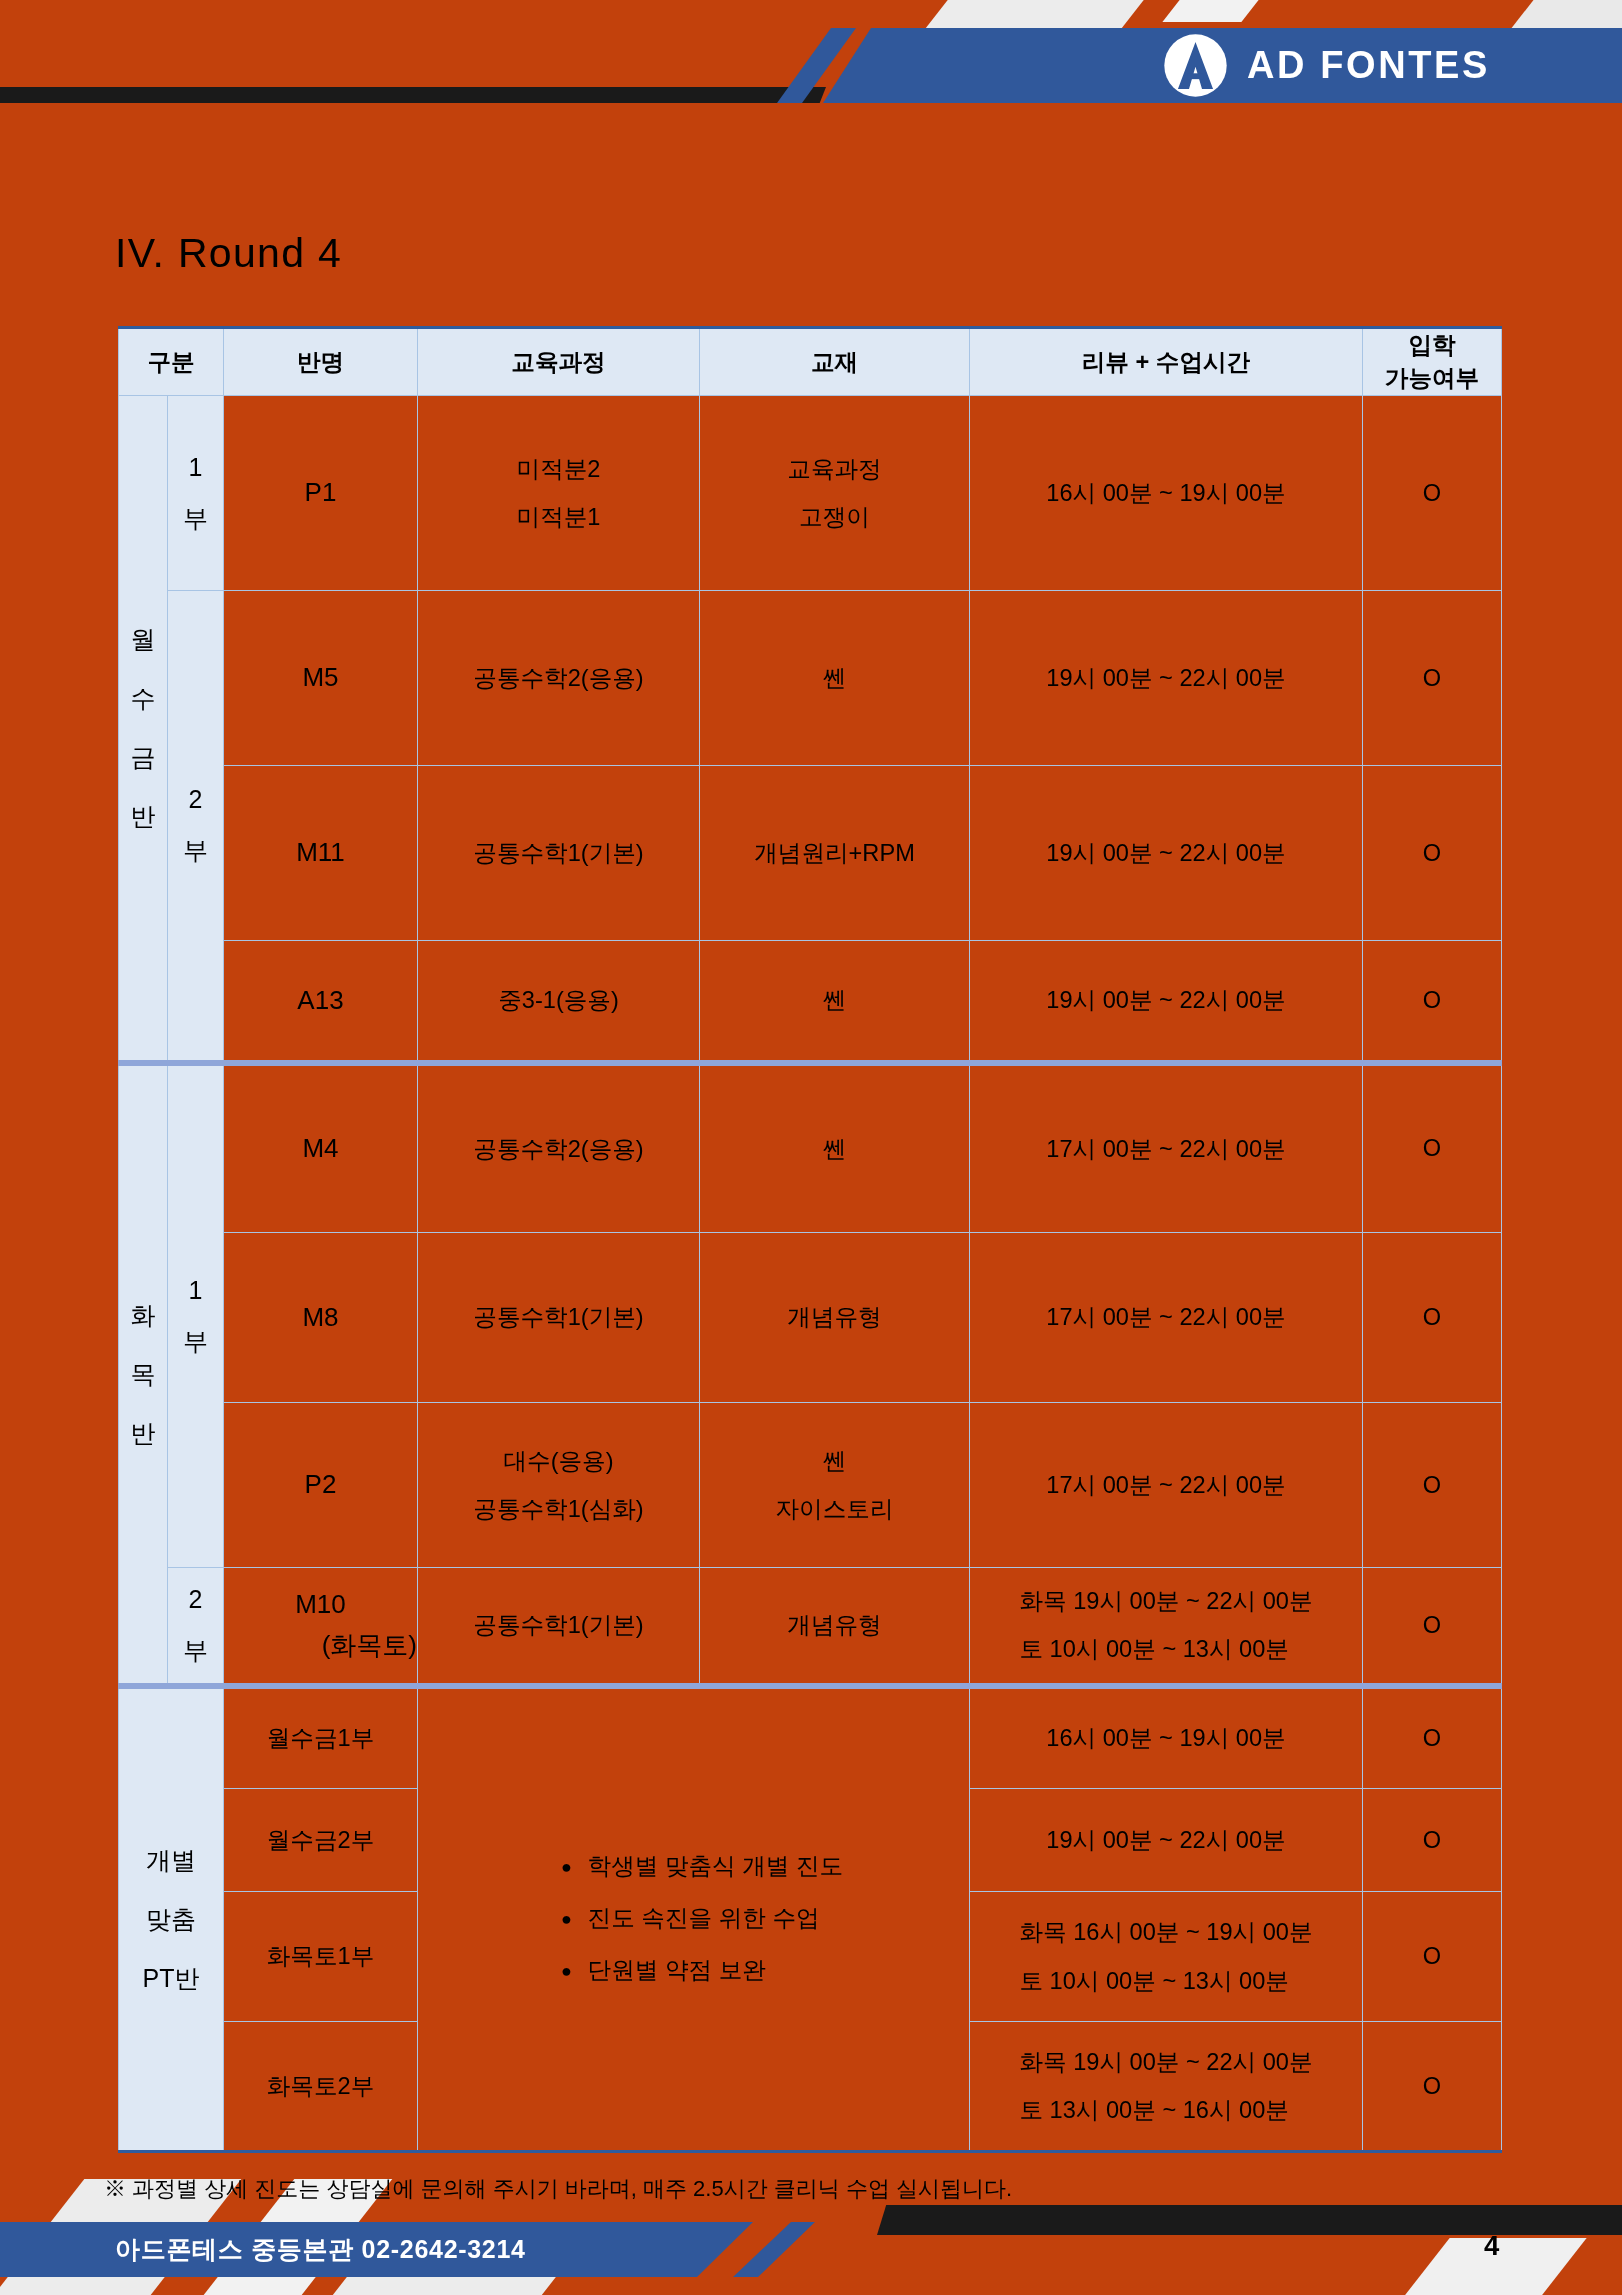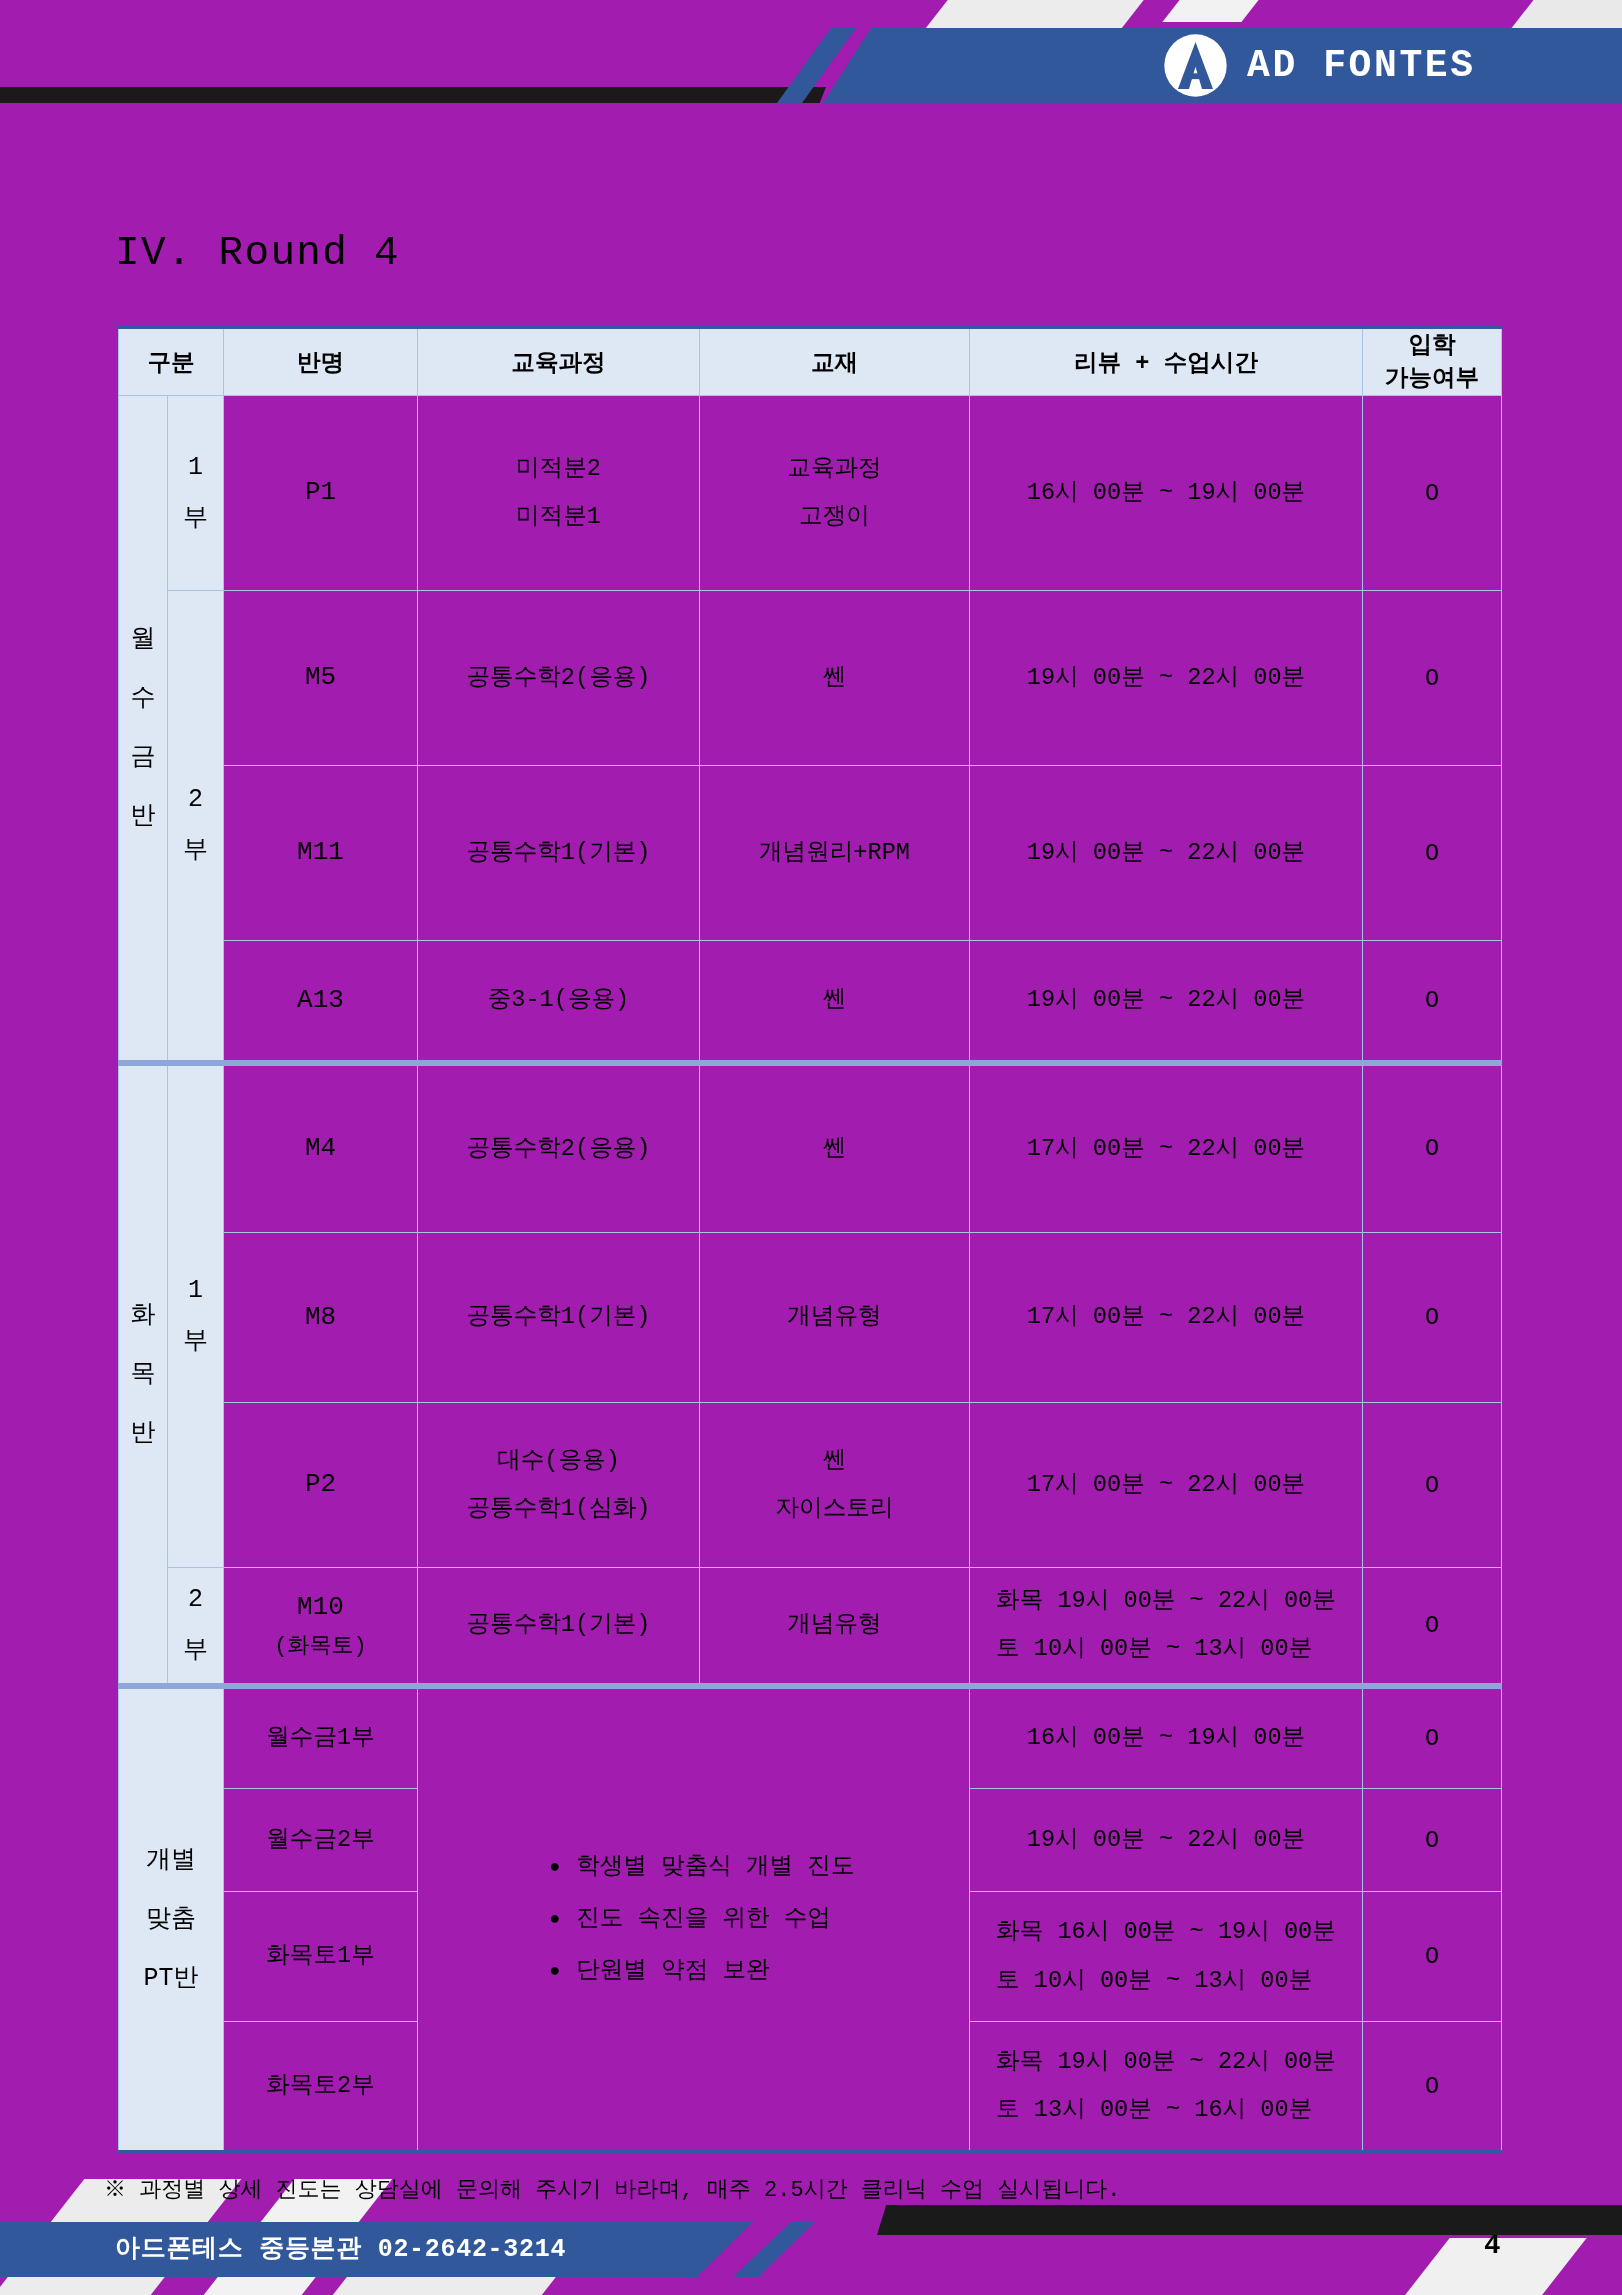--- a/index.html
+++ b/index.html
@@ -1,17 +1,17 @@
 <!DOCTYPE html>
 <html style="font-size:10.5px"><head>
 <meta charset="utf-8">
 <style>
   html,body{margin:0;padding:0;background:#fff;}
-  .page{position:relative;width:1623px;height:2295px;background:#a21caf;overflow:hidden;
-        font-family:Liberation Mono, monospace;color:#000;}
+  .page{position:relative;width:1623px;height:2295px;background:#c2410c;overflow:hidden;
+        font-family:Liberation Sans, sans-serif;color:#000;}
 
   
   .stripe{position:absolute;transform:skewX(-38deg);}
 
   
   .top-black-bar{position:absolute;top:87px;left:0;width:826px;height:16.4px;background:#1a1a1a;
                  clip-path:polygon(0 0,100% 0,calc(100% - 6.5px) 100%,0 100%);}
   .header-slash{position:absolute;top:28px;left:777px;width:79px;height:75px;background:#30589B;
                 clip-path:polygon(54px 0,79px 0,25px 100%,0 100%);}
   .header-band{position:absolute;top:28px;left:823px;width:800px;height:75px;background:#30589B;
@@ -33,21 +33,21 @@
   tr.hrow{height:51px;}
   .gcell{background:#DEE8F4;font-weight:500;}
   tr.sep td{border-top:6.5px solid #8FA6D9;}
 
   tr.rh298{height:195px;} tr.rh268{height:175px;} tr.rh186{height:122px;}
   tr.rh260{height:170px;} tr.rh252{height:165px;} tr.rh180{height:118px;}
   tr.rh158{height:103px;} tr.rh198{height:130px;}
 
   .ln{line-height:2.05;}
   .name .ln{font-size:26px;line-height:1.6;}
-  .name .small{font-size:22px;}
+  .name .small{font-size:26px;text-align:right;}
   .vstack span{display:block;line-height:59px;font-size:25px;}
   .sub span{display:block;line-height:51px;font-size:25px;}
   .time-stack{display:inline-block;text-align:left;}
   .adm{font-size:23.6px;}
   .bullets-cell{text-align:left;}
   .bullets{display:inline-block;text-align:left;padding-left:17px;}
   .bi{line-height:2.2;white-space:nowrap;}
   .bi .bg{font-size:18.3px;margin-right:15.7px;vertical-align:1.3px;}
 
   

